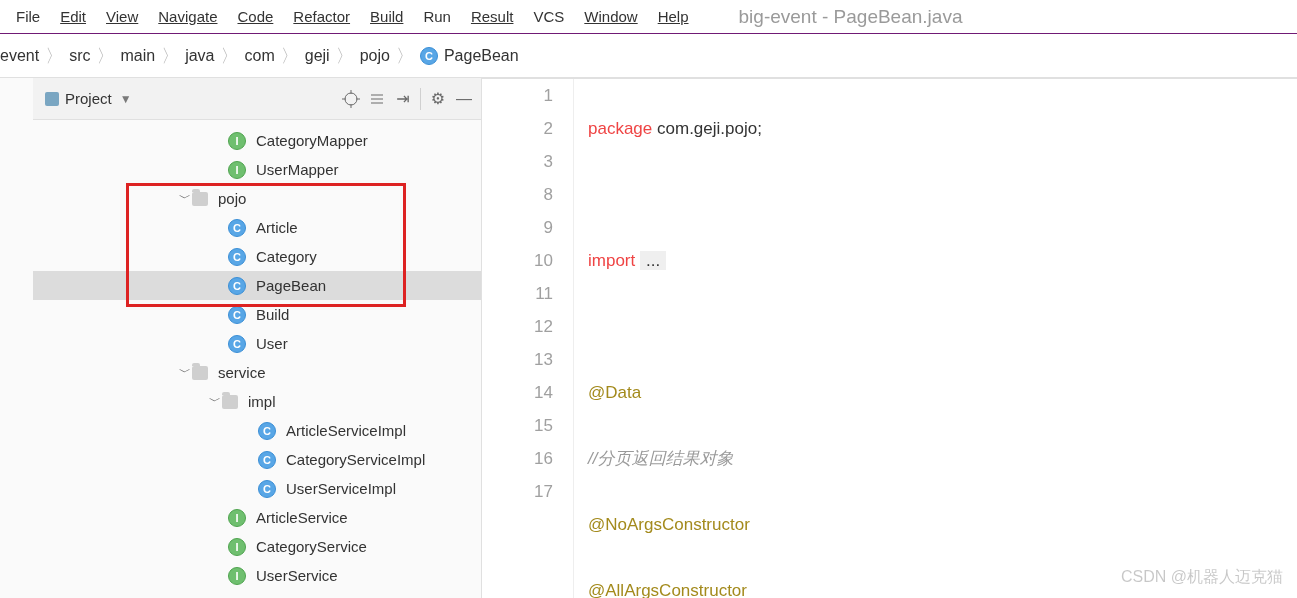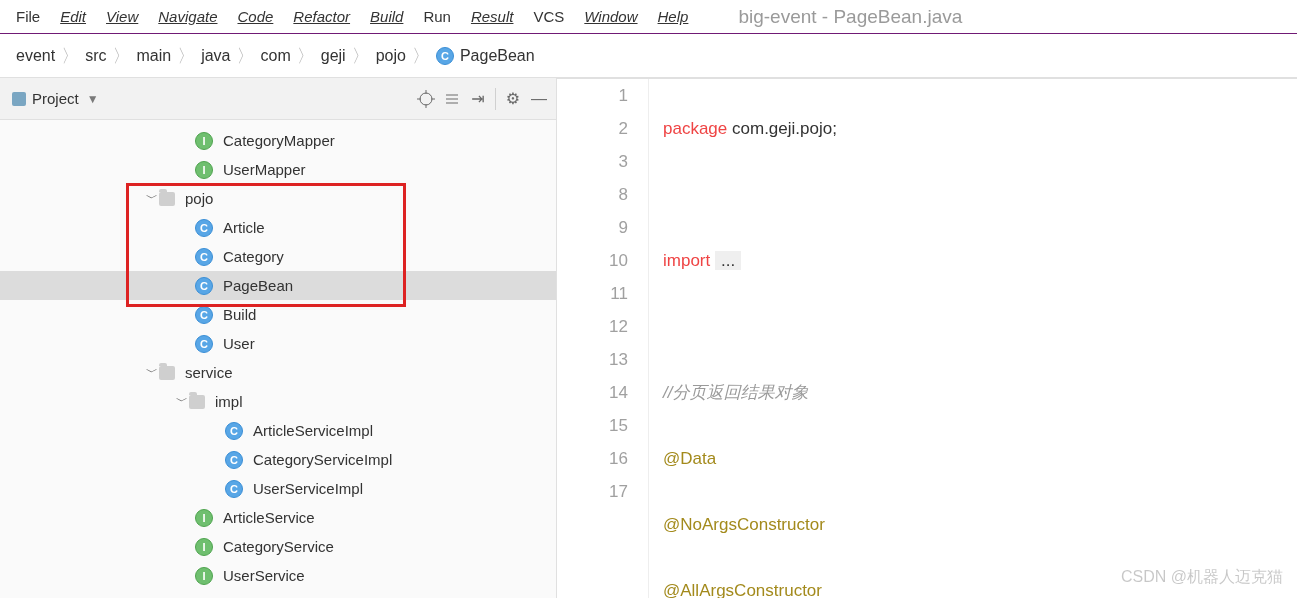--- a/index.html
+++ b/index.html
@@ -1,36 +1,36 @@
 <!DOCTYPE html>
 <html><head>
 <meta charset="utf-8">
 <style>
 * { margin:0; padding:0; box-sizing:border-box; font-family: "Segoe UI", Arial, sans-serif; }
 body { width:1297px; height:598px; background:#fff; overflow:hidden; color:#333; font-size:14px; position:relative; }
 
 
 .menubar { display:flex; align-items:center; height:34px; border-bottom:1px solid #701a75; padding:0 6px; }
 .menu-item { padding:0 10px; color:#333; cursor:pointer; font-size:15px; }
-.menu-item span.u { text-decoration:underline;font-style:italic; }
+.menu-item span.u { text-decoration:underline; }
 .window-title { margin-left:40px; color:#9a9a9a; font-size:19px; }
 
 
-.navbar { display:flex; align-items:center; height:44px; border-bottom:1px solid #e0e0e0; padding:0 16px;text-align:center; }
+.navbar { display:flex; align-items:center; height:44px; border-bottom:1px solid #e0e0e0; padding:0 0;text-align:center; }
 .crumb { display:flex; align-items:center; font-size:16px; color:#333; }
 .crumb .sep { color:#bbb; padding:0 6px; font-size:18px; }
 .icon-circle { display:inline-flex; align-items:center; justify-content:center; width:18px; height:18px; border-radius:50%; font-size:11px; font-weight:bold; color:#fff; margin-right:6px; }
 .icon-circle.c-class { background:#58a6e6; color:#fff; border:1px solid #3b8fd6; }
 .icon-circle.i-iface { background:#6fbf6f; color:#fff; border:1px solid #4fa44f; }
 
 
 .workspace { display:flex; height:calc(100% - 78px); width:100%; }
 
 
-.left-panel { width:557px; display:flex; flex-direction:column; border-right:1px solid #e0e0e0; background:#fafafa; }
+.left-panel { width:482px; display:flex; flex-direction:column; border-right:1px solid #e0e0e0; background:#fafafa;padding-left:33px; }
 .left-header { display:flex; align-items:center; height:42px; padding:0 4px 0 12px; border-bottom:1px solid #e0e0e0; background:#f2f2f2; }
 .left-header .proj-icon { width:14px; height:14px; background:#7aa6c2; margin-right:6px; border-radius:2px; }
 .left-header .proj-label { font-size:15px; color:#333; }
 .left-header .chev { margin-left:8px; color:#7a7a7a; font-size:12px; }
 .left-header .spacer { flex:1; }
 .lh-btn { width:26px; height:26px; display:inline-flex; align-items:center; justify-content:center; color:#6a6a6a; cursor:pointer; font-size:16px; }
 .lh-btn svg { stroke:#6a6a6a; fill:none; }
 .lh-sep { width:1px; height:22px; background:#d0d0d0; margin:0 4px; }
 
 .tree { flex:1; overflow:auto; padding-top:6px; }
@@ -251,22 +251,22 @@
         <div class="code-line">14</div>
         <div class="code-line">15</div>
         <div class="code-line">16</div>
         <div class="code-line">17</div>
       </div>
       <div class="code">
 <div class="code-line"><span class="kw">package</span> <span class="ident">com.geji.pojo;</span></div>
 <div class="code-line"></div>
 <div class="code-line"><span class="kw">import</span> <span class="imp-box">...</span></div>
 <div class="code-line"></div>
+<div class="code-line"><span class="ann">@Data</span></div>
 <div class="code-line"><span class="comment">//分页返回结果对象</span></div>
-<div class="code-line"><span class="ann">@Data</span></div>
 <div class="code-line"><span class="ann">@NoArgsConstructor</span></div>
 <div class="code-line"><span class="ann">@AllArgsConstructor</span></div>
 
 
 
 
 
       </div>
     </div>
   </div>

